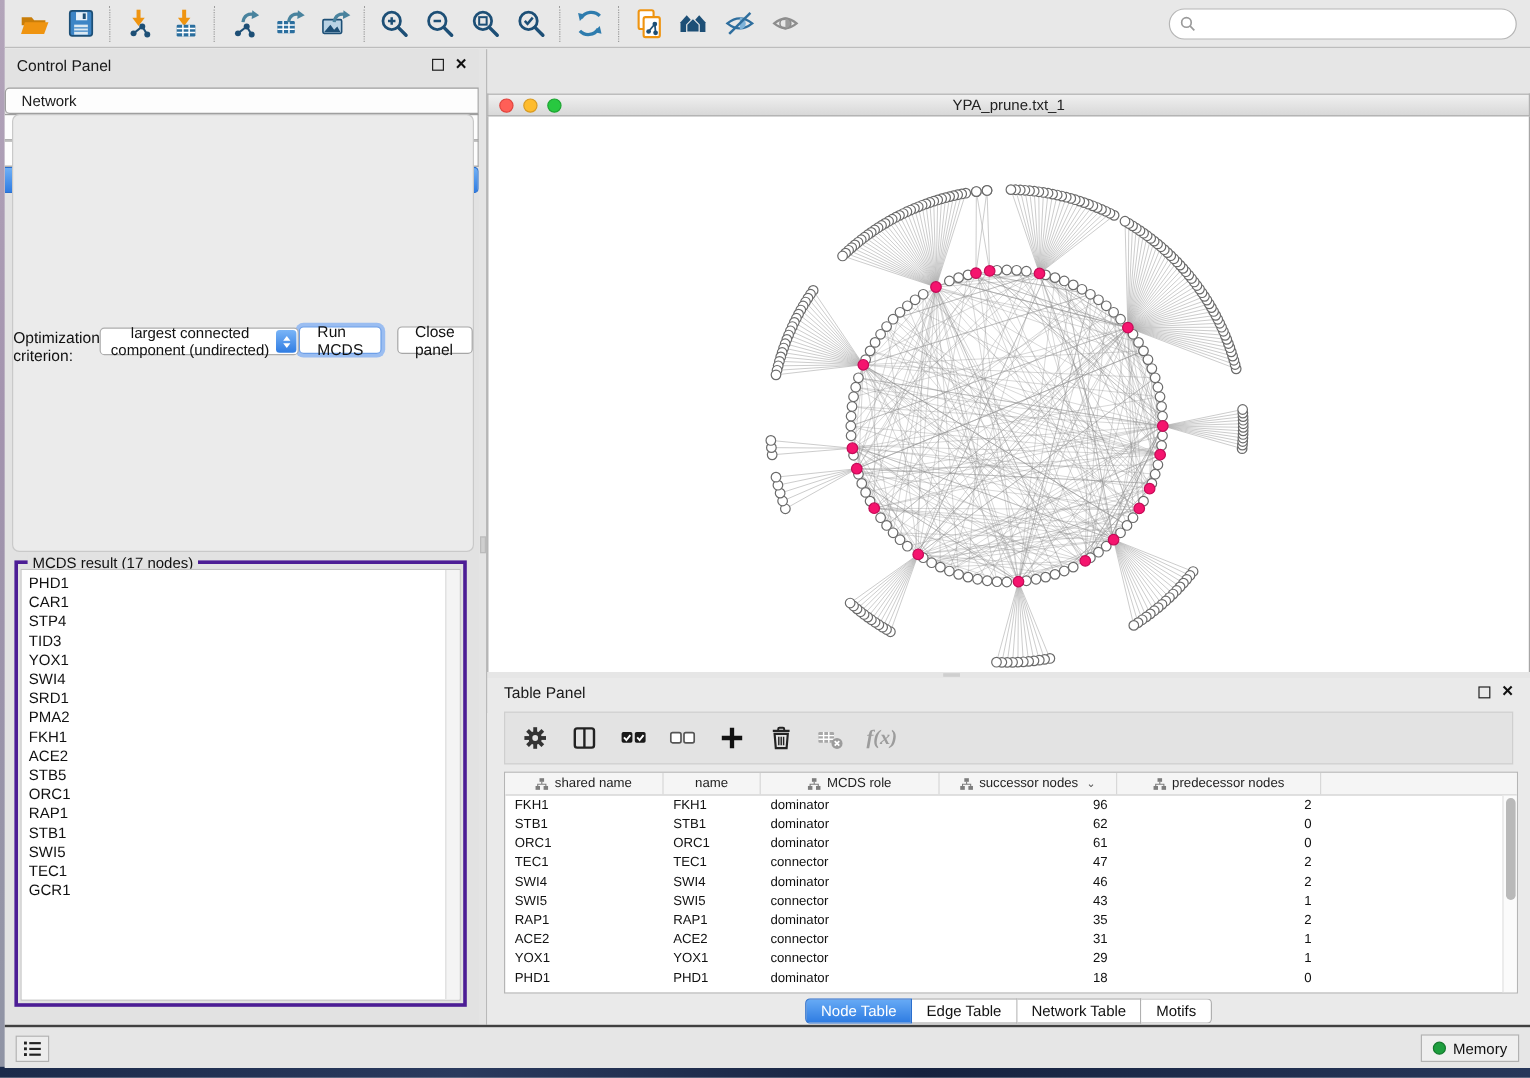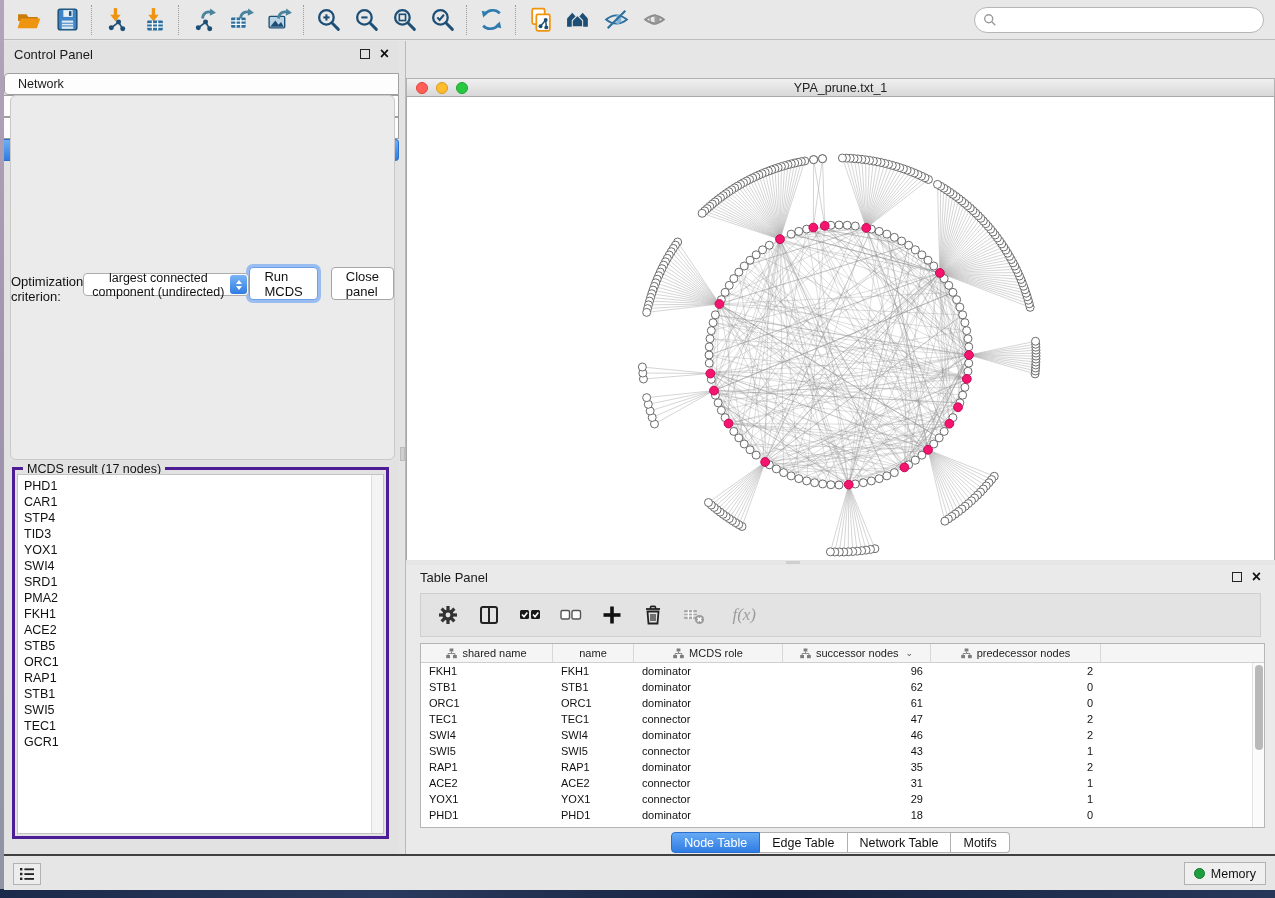--- a/index.html
+++ b/index.html
@@ -43,21 +43,21 @@
   .opt-label { margin-top:22px; font-size:13px; color:#111; }
   .selectbox { margin-top:14px; width:312px; height:23px; background:#fff; border:1px solid #adadad;
     border-radius:4px; display:flex; align-items:center; position:relative; }
   .selectbox .sel-text { flex:1; font-size:12.5px; color:#111; text-align:center; padding-right:16px; }
   .sel-stepper { position:absolute; right:1px; top:1px; bottom:1px; width:17px; border-radius:3px;
     background:linear-gradient(180deg,#7ab5f7,#2f7ce2); display:flex; flex-direction:column;
     align-items:center; justify-content:center; gap:2px; }
   .arr-up { width:0; height:0; border-left:3.5px solid transparent; border-right:3.5px solid transparent; border-bottom:4px solid #fff; }
   .arr-dn { width:0; height:0; border-left:3.5px solid transparent; border-right:3.5px solid transparent; border-top:4px solid #fff; }
   .cp-buttons { margin-top:12px; display:flex; gap:13px; }
-  .btn { height:33px; padding:0 14px; background:#fff; border:1px solid #a6a6a6; border-radius:4px;
+  .btn { height:23px; padding:0 14px; background:#fff; border:1px solid #a6a6a6; border-radius:4px;
     font-size:13px; color:#111; display:flex; align-items:center; }
   .btn.focused { box-shadow:0 0 0 3px rgba(88,152,246,.55); border-color:#6d9fe8; }
   .cp-result { position:absolute; left:8px; right:10px; top:426px; height:372px;
     border:3px solid #4c1d95; }
   .cp-result-title { position:absolute; top:-8px; left:8px; background:#e2e2e2; padding:0 4px;
     font-size:12.5px; color:#111; }
   .cp-list { position:absolute; left:2px; right:2px; top:4px; bottom:2px; background:#fff;
     border:1px solid #c3c3c3; overflow:hidden; }
   .cp-list-inner { position:absolute; left:6px; top:3px; right:14px; bottom:0; font-size:12.5px;
     color:#111; line-height:16px; }
@@ -82,21 +82,21 @@
   .tl.green { background:#28c840; border:1px solid #1da532; }
   .net-title { position:absolute; left:0; right:0; text-align:center; font-size:12.5px; color:#222; }
   .net-canvas { height:497px; background:#fff; border:1px solid #a6a6a6; border-top:none; overflow:hidden; }
 
   
   .table-panel { position:absolute; left:402px; top:565px; width:869px; height:289px; background:#eaeaea; }
   .tp-header { height:24px; display:flex; align-items:center; padding:0 14px; }
   .tp-title { font-size:13px; color:#1a1a1a; flex:1; }
   .tp-toolbar { position:absolute; left:14px; right:14px; top:28px; height:44px; background:#e3e3e3;
     border:1px solid #cfcfcf; display:flex; align-items:center; gap:17px; padding-left:14px; }
-  .tp-tool { display:flex; align-items:center; justify-content:flex-end; width:24px; height:24px; }
+  .tp-tool { display:flex; align-items:center; justify-content:flex-start; width:24px; height:24px;font-weight:bold; }
   .tp-tool svg { width:22px; height:22px; }
   .fx-label { font-family:"Liberation Serif",serif; font-style:italic; font-size:17px; color:#9c9c9c; }
   .ntable { position:absolute; left:14px; right:10px; top:78px; height:185px; background:#fff;
     border:1px solid #b5b5b5; overflow:hidden; }
   .thead { display:flex; height:19px; background:#f5f5f5; border-bottom:1px solid #cfcfcf; }
   .th { display:flex; align-items:center; justify-content:center; gap:5px; font-size:11px; color:#222;
     border-right:1px solid #d8d8d8; }
   .th .sort { font-size:9px; color:#555; margin-left:2px; }
   .tbody { font-size:11px; color:#111; }
   .tr { display:flex; height:16px; align-items:center; }

